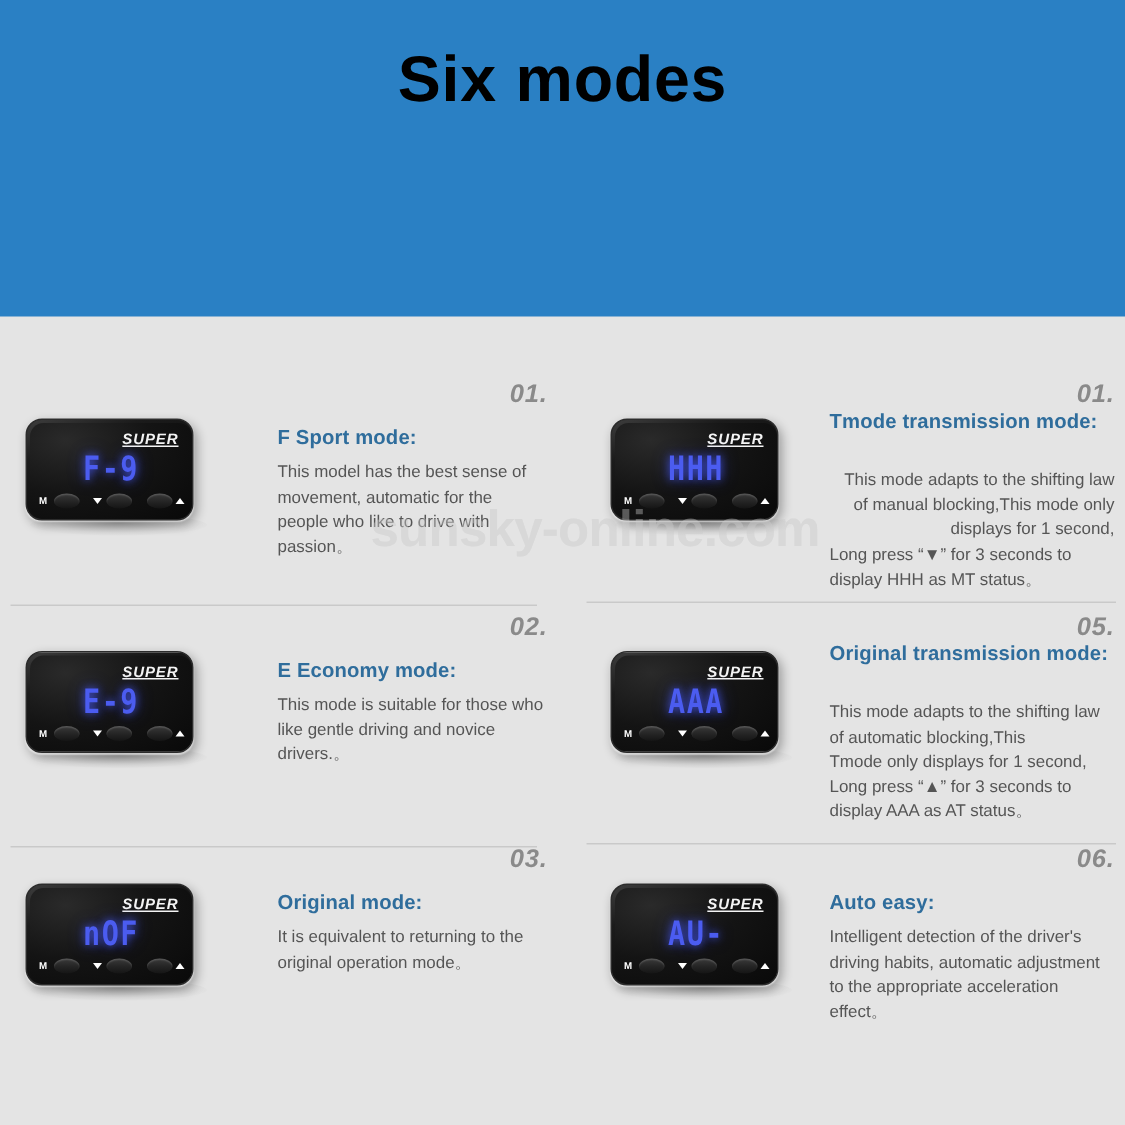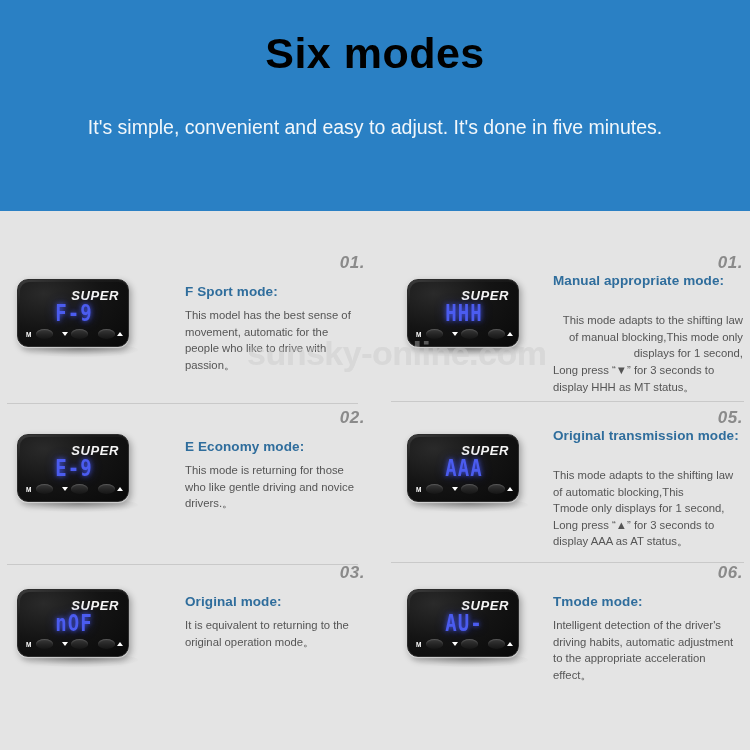--- a/index.html
+++ b/index.html
@@ -161,26 +161,27 @@
     width: 118px;
     height: 14px;
     border-radius: 50%;
     background: radial-gradient(ellipse at 50% 40%, rgba(90,90,90,0.40) 0%, rgba(150,150,150,0.12) 55%, rgba(200,200,200,0) 78%);
     z-index: 1;
   }
   .brand {
     position: absolute;
     right: 9px;
     top: 8px;
-    font-size: 13px;
+    font-size: 10px;
     font-weight: bold;
     font-style: italic;
     letter-spacing: 0.6px;
     color: #f4f4f4;
     z-index: 8;
+    text-decoration: underline;
   }
   .segdisp {
     position: absolute;
     left: 0;
     top: 22px;
     width: 112px;
     text-align: center;
     font-family: "DejaVu Sans Mono", monospace;
     font-size: 19px;
     font-weight: bold;
@@ -267,21 +268,20 @@
   .col-right .mode-title,
   .col-right .mode-body { width: 190px; }
 </style>
 </head>
 <body>
 
 <div id="page">
 
   <div id="header">
     <div id="header-title">Six modes</div>
-    <div id="header-subtitle">It's simple, convenient and easy to adjust. It's done in five minutes.</div>
   </div>
 
   <div id="grid">
 
     <div class="divider div-l div-row1-l"></div>
     <div class="divider div-r div-row1-r"></div>
     <div class="divider div-l div-row2-l"></div>
     <div class="divider div-r div-row2-r"></div>
 
     <div class="mode-cell col-left row-1">
@@ -320,21 +320,21 @@
             <div class="oval" style="left:10px;"></div>
             <div class="tri tri-down" style="left:36px;"></div>
             <div class="oval" style="left:45px;"></div>
             <div class="oval" style="left:72px;"></div>
             <div class="tri tri-up" style="left:91px;"></div>
           </div>
         </div>
       </div>
       <div class="txt">
         <div class="num">01.</div>
-        <div class="mode-title" style="top:19px;">Manual appropriate mode:</div>
+        <div class="mode-title" style="top:19px;">Tmode transmission mode:</div>
         <div class="mode-body" style="top:59px;text-align:right;">This mode adapts to the shifting law of manual blocking,This mode only displays for 1 second,</div>
         <div class="mode-body" style="top:109px;">Long press “▼”  for 3 seconds to display HHH as MT status。</div>
       </div>
     </div>
 
     <div class="mode-cell col-left row-2">
       <div class="device-wrap">
         <div class="device-shadow"></div>
         <div class="device">
           <div class="device-glass"></div>
@@ -346,21 +346,21 @@
             <div class="tri tri-down" style="left:36px;"></div>
             <div class="oval" style="left:45px;"></div>
             <div class="oval" style="left:72px;"></div>
             <div class="tri tri-up" style="left:91px;"></div>
           </div>
         </div>
       </div>
       <div class="txt">
         <div class="num">02.</div>
         <div class="mode-title">E Economy mode:</div>
-        <div class="mode-body p1">This mode is returning for those who like gentle driving and novice drivers.。</div>
+        <div class="mode-body p1">This mode is suitable for those who like gentle driving and novice drivers.。</div>
       </div>
     </div>
 
     <div class="mode-cell col-right row-2">
       <div class="device-wrap" style="left:32px;">
         <div class="device-shadow"></div>
         <div class="device">
           <div class="device-glass"></div>
           <div class="brand">SUPER</div>
           <div class="segdisp">AAA</div>
@@ -418,21 +418,21 @@
             <div class="oval" style="left:10px;"></div>
             <div class="tri tri-down" style="left:36px;"></div>
             <div class="oval" style="left:45px;"></div>
             <div class="oval" style="left:72px;"></div>
             <div class="tri tri-up" style="left:91px;"></div>
           </div>
         </div>
       </div>
       <div class="txt">
         <div class="num">06.</div>
-        <div class="mode-title">Tmode mode:</div>
+        <div class="mode-title">Auto easy:</div>
         <div class="mode-body p1">Intelligent detection of the driver's driving habits, automatic adjustment to the appropriate acceleration effect。</div>
       </div>
     </div>
 
   </div>
 
   <div id="watermark2">sunsky-online.com</div>
   <div id="watermark">sunsky-online.com</div>
 
 </div>

